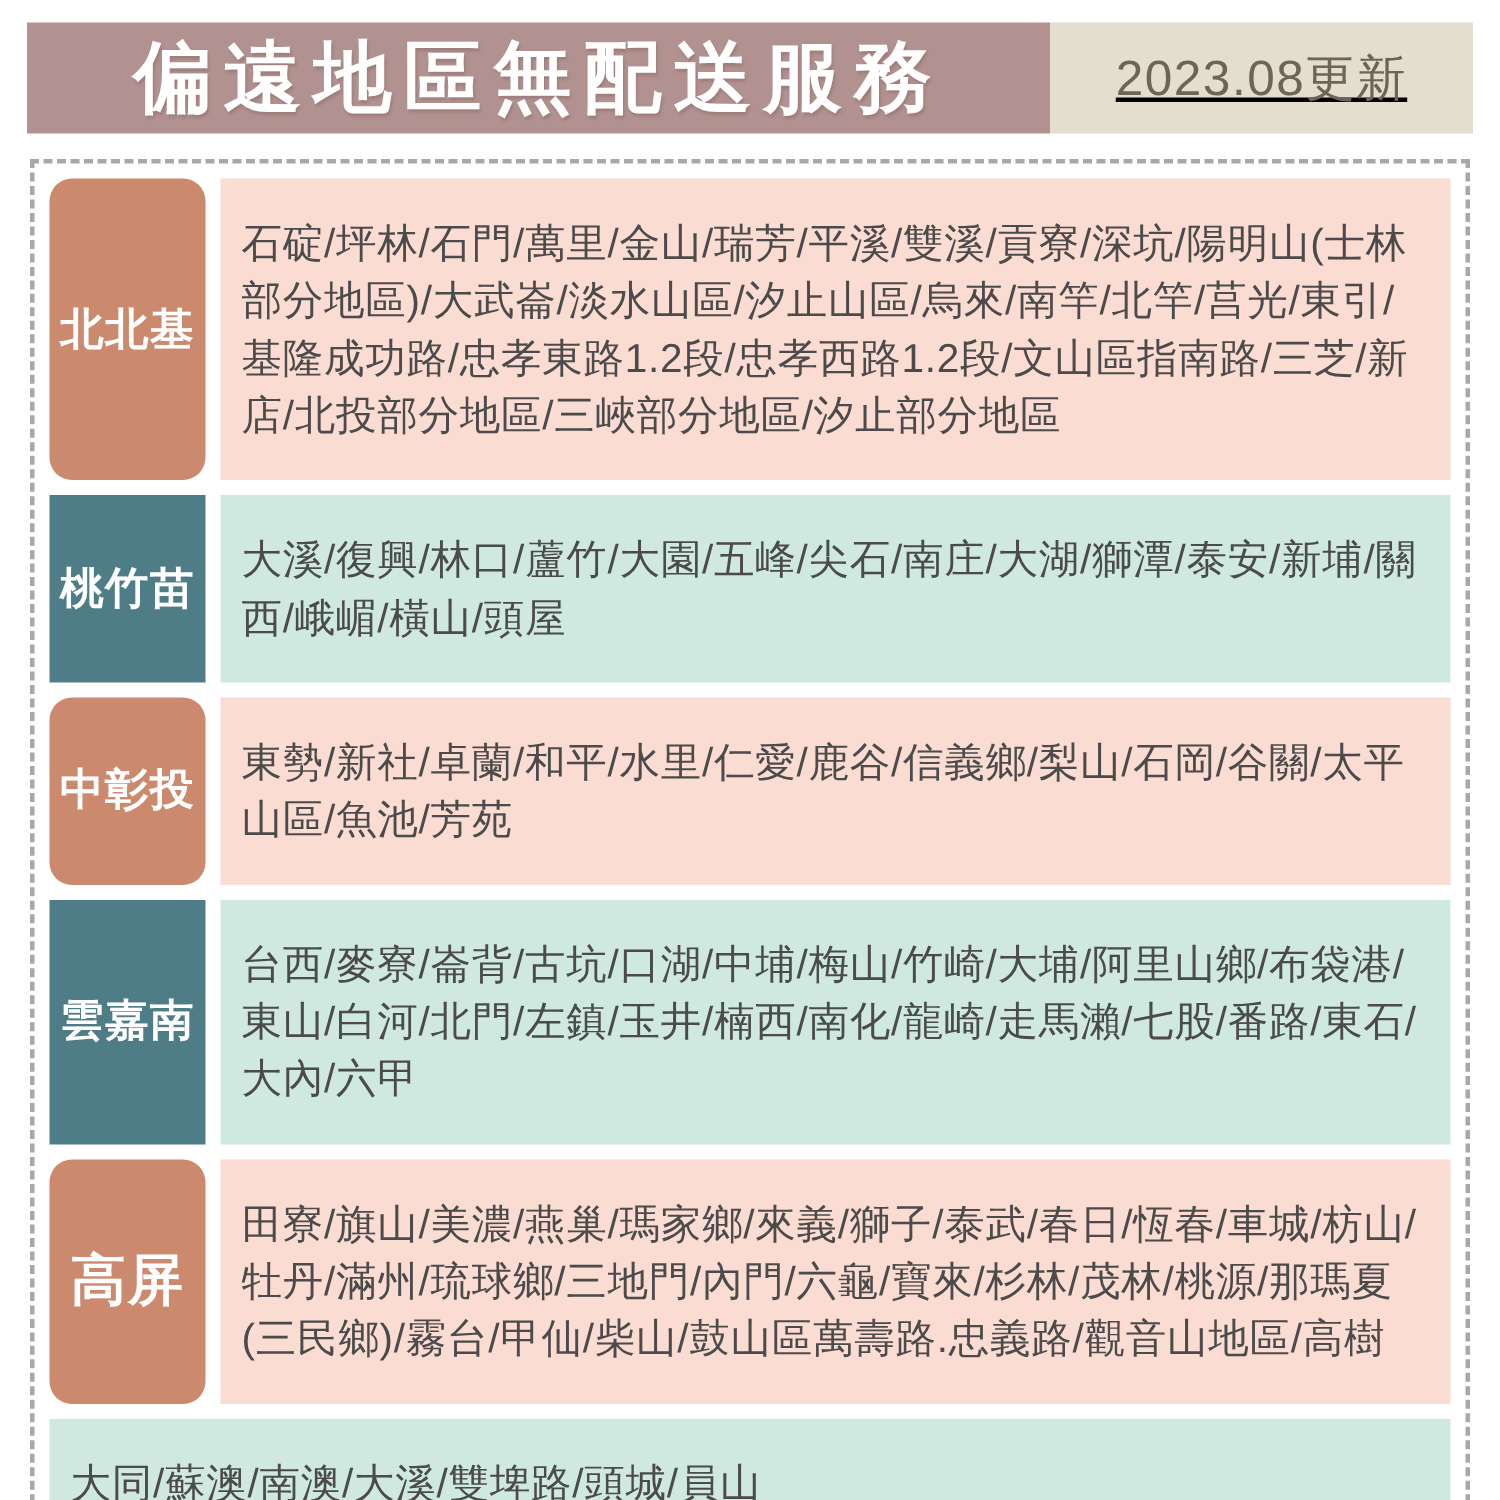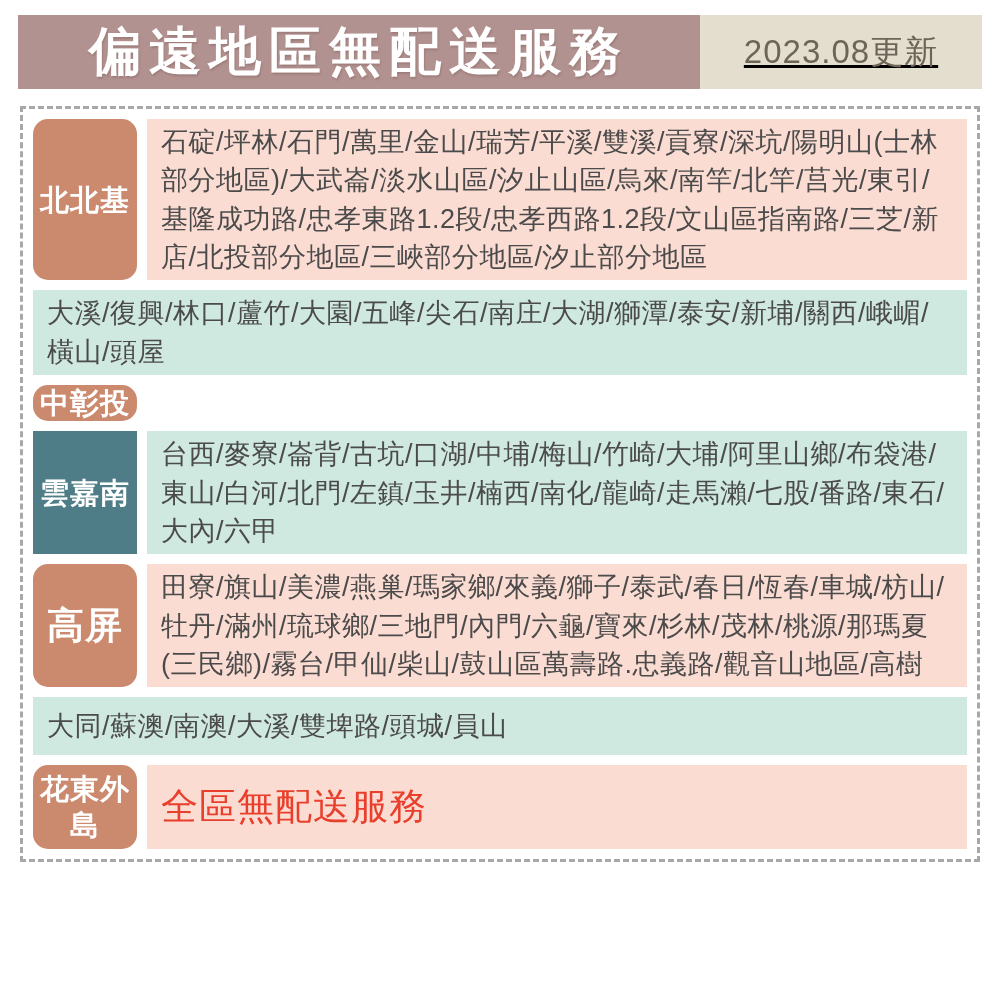--- a/index.html
+++ b/index.html
@@ -92,21 +92,21 @@
     color: #ffffff;
     font-weight: bold;
     font-size: 29px;
     line-height: 1.25;
     letter-spacing: 1px;
   }
   .region-label.big { font-size: 37px; }
   .region-label.two-line { padding: 0 4px; }
   .region-content {
     flex: 1;
-    padding: 4px 14px;
+    padding: 24px 14px;
     display: flex;
     align-items: center;
   }
   .region-content .areas {
     font-size: 27px;
     line-height: 1.42;
     color: var(--content-text);
     letter-spacing: 0.5px;
   }
   .salmon .region-label { background: var(--salmon-label-bg); border-radius: 15px; }
@@ -140,27 +140,31 @@
   <div class="region-table">
 
     <div class="region-row salmon">
       <div class="region-label">北北基</div>
       <div class="region-content">
         <span class="areas">石碇/坪林/石門/萬里/金山/瑞芳/平溪/雙溪/貢寮/深坑/陽明山(士林部分地區)/大武崙/淡水山區/汐止山區/烏來/南竿/北竿/莒光/東引/基隆成功路/忠孝東路1.2段/忠孝西路1.2段/文山區指南路/三芝/新店/北投部分地區/三峽部分地區/汐止部分地區</span>
       </div>
     </div>
 
     <div class="region-row teal">
+      <div class="region-label">桃竹苗</div>
       <div class="region-content">
         <span class="areas">大溪/復興/林口/蘆竹/大園/五峰/尖石/南庄/大湖/獅潭/泰安/新埔/關西/峨嵋/橫山/頭屋</span>
       </div>
     </div>
 
     <div class="region-row salmon">
       <div class="region-label">中彰投</div>
+      <div class="region-content">
+        <span class="areas">東勢/新社/卓蘭/和平/水里/仁愛/鹿谷/信義鄉/梨山/石岡/谷關/太平山區/魚池/芳苑</span>
+      </div>
     </div>
 
     <div class="region-row teal">
       <div class="region-label">雲嘉南</div>
       <div class="region-content">
         <span class="areas">台西/麥寮/崙背/古坑/口湖/中埔/梅山/竹崎/大埔/阿里山鄉/布袋港/東山/白河/北門/左鎮/玉井/楠西/南化/龍崎/走馬瀨/七股/番路/東石/大內/六甲</span>
       </div>
     </div>
 
     <div class="region-row salmon">

